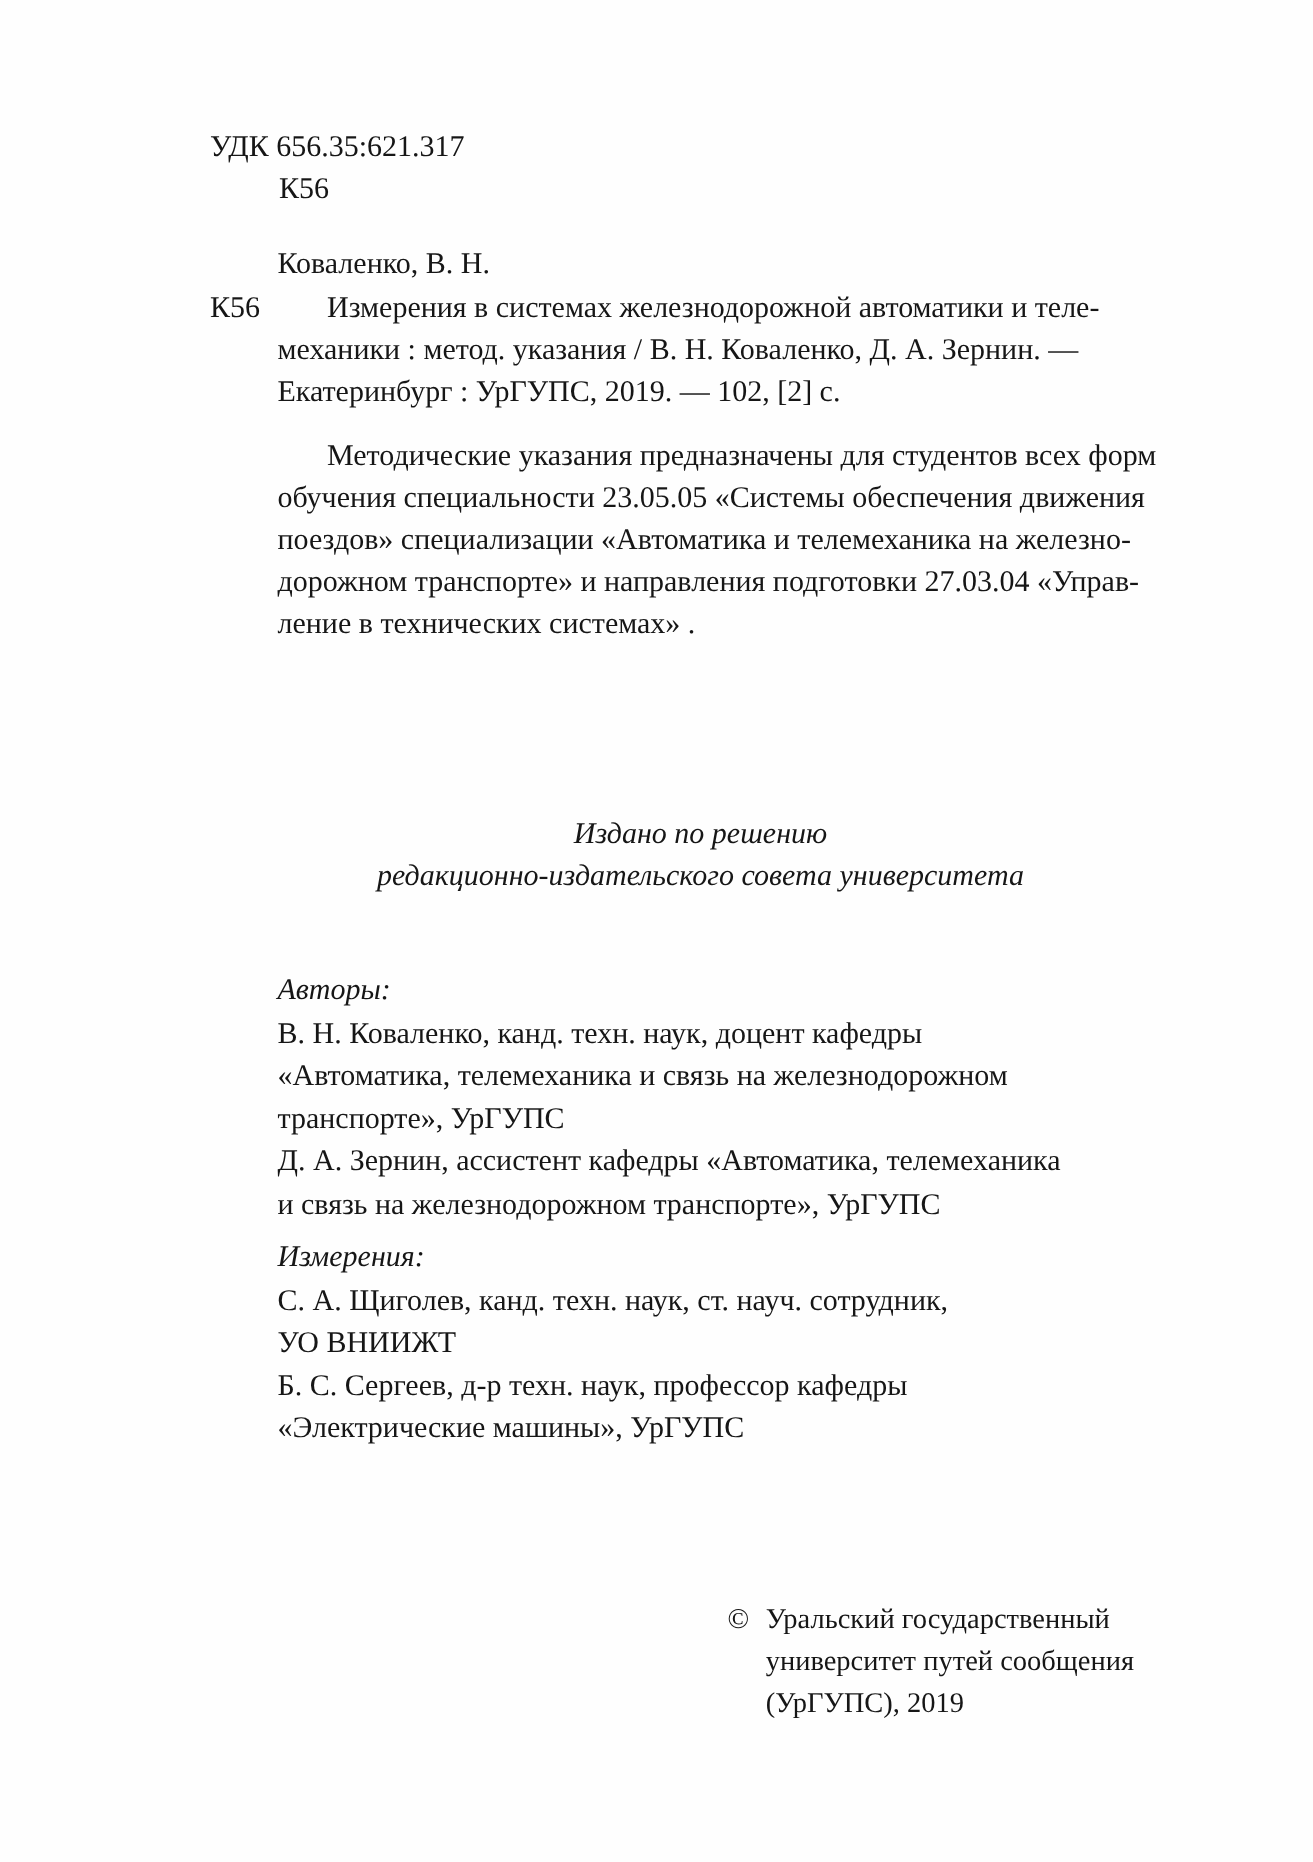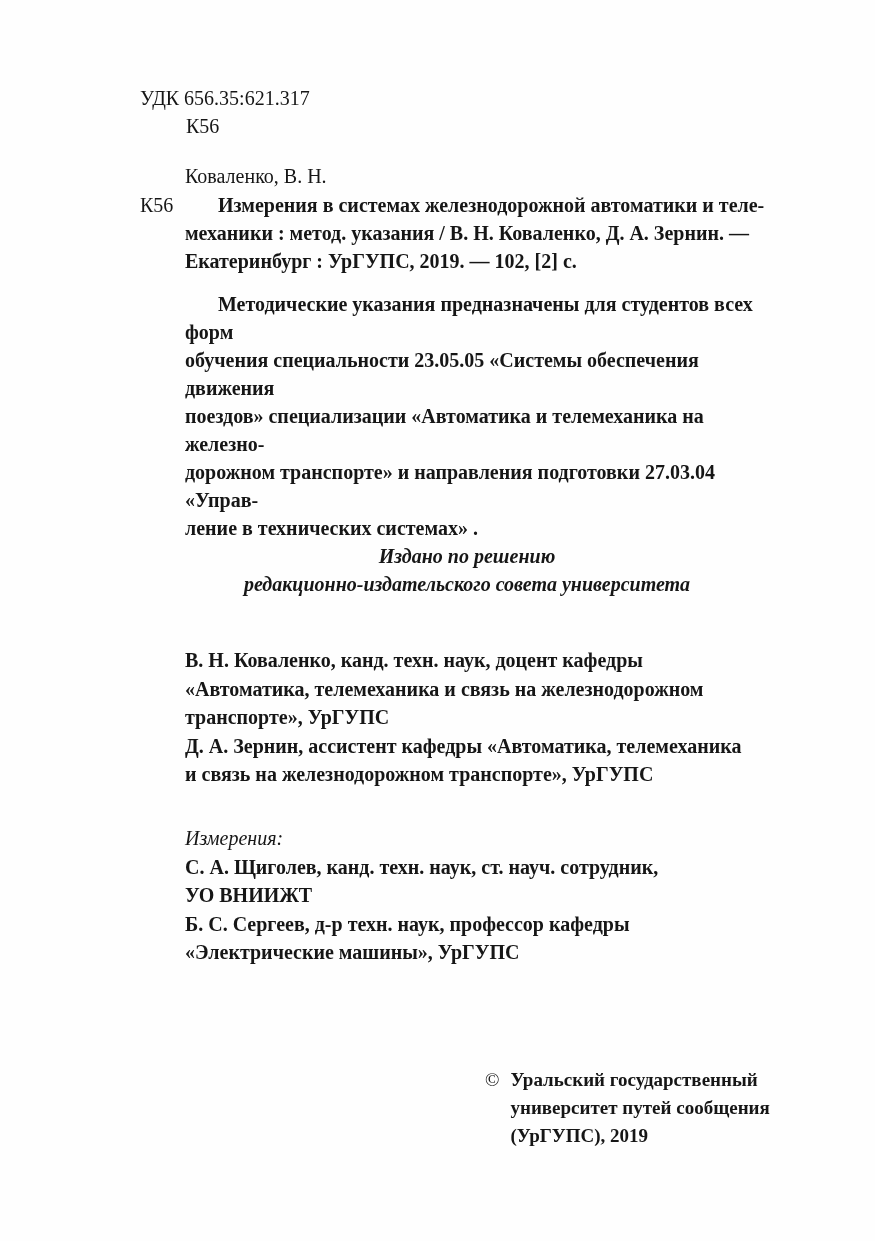--- a/index.html
+++ b/index.html
@@ -12,21 +12,21 @@
     width: 875px;
     height: 1241px;
     background: #fefefe;
     font-family: "Liberation Serif", "DejaVu Serif", serif;
     font-size: 20px;
     line-height: 28px;
     color: #161616;
     overflow: hidden;
   }
   .abs { position: absolute; }
-  .pre { white-space: pre-line; font-weight: bold; }
+  .pre { white-space: pre-line; }
   .bold { font-weight: normal; }
   .italic { font-style: italic; }
 
   .udk-block      { left: 140px; top: 84px; }
   .udk-code       { margin-left: 46px; }
 
   .author-heading { left: 185px; top: 162px; }
 
   .entry-code     { left: 140px; top: 191px; }
   .bib            { left: 185px; top: 191px; width: 586px; text-indent: 33px; }
@@ -65,20 +65,21 @@
 обучения специальности 23.05.05 «Системы обеспечения движения
 поездов» специализации «Автоматика и телемеханика на железно-
 дорожном транспорте» и направления подготовки 27.03.04 «Управ-
 ление в технических системах» .</div>
   </div>
 
   <div class="abs edition-note italic pre">Издано по решению
 редакционно-издательского совета университета</div>
 
   <div class="abs authors-block">
+    <div class="italic">Авторы:</div>
     <div class="pre">В. Н. Коваленко, канд. техн. наук, доцент кафедры
 «Автоматика, телемеханика и связь на железнодорожном
 транспорте», УрГУПС
 Д. А. Зернин, ассистент кафедры «Автоматика, телемеханика
 и связь на железнодорожном транспорте», УрГУПС</div>
   </div>
 
   <div class="abs reviewers-block">
     <div class="italic">Измерения:</div>
     <div class="pre">С. А. Щиголев, канд. техн. наук, ст. науч. сотрудник,

